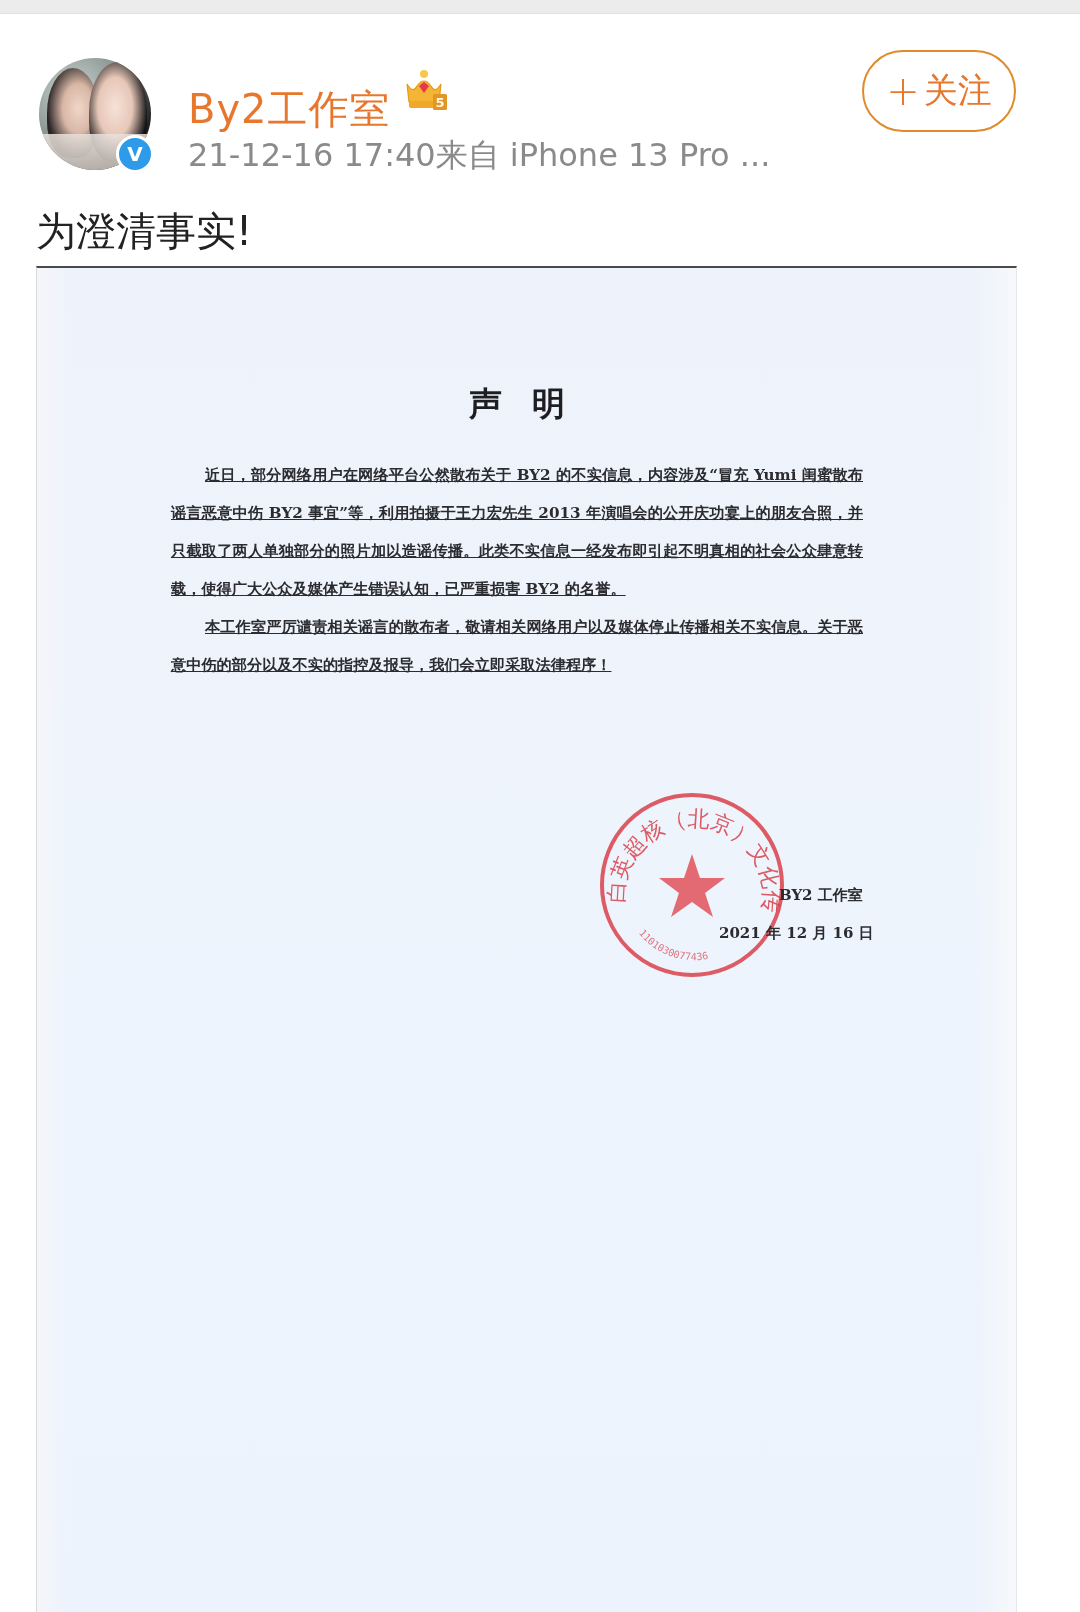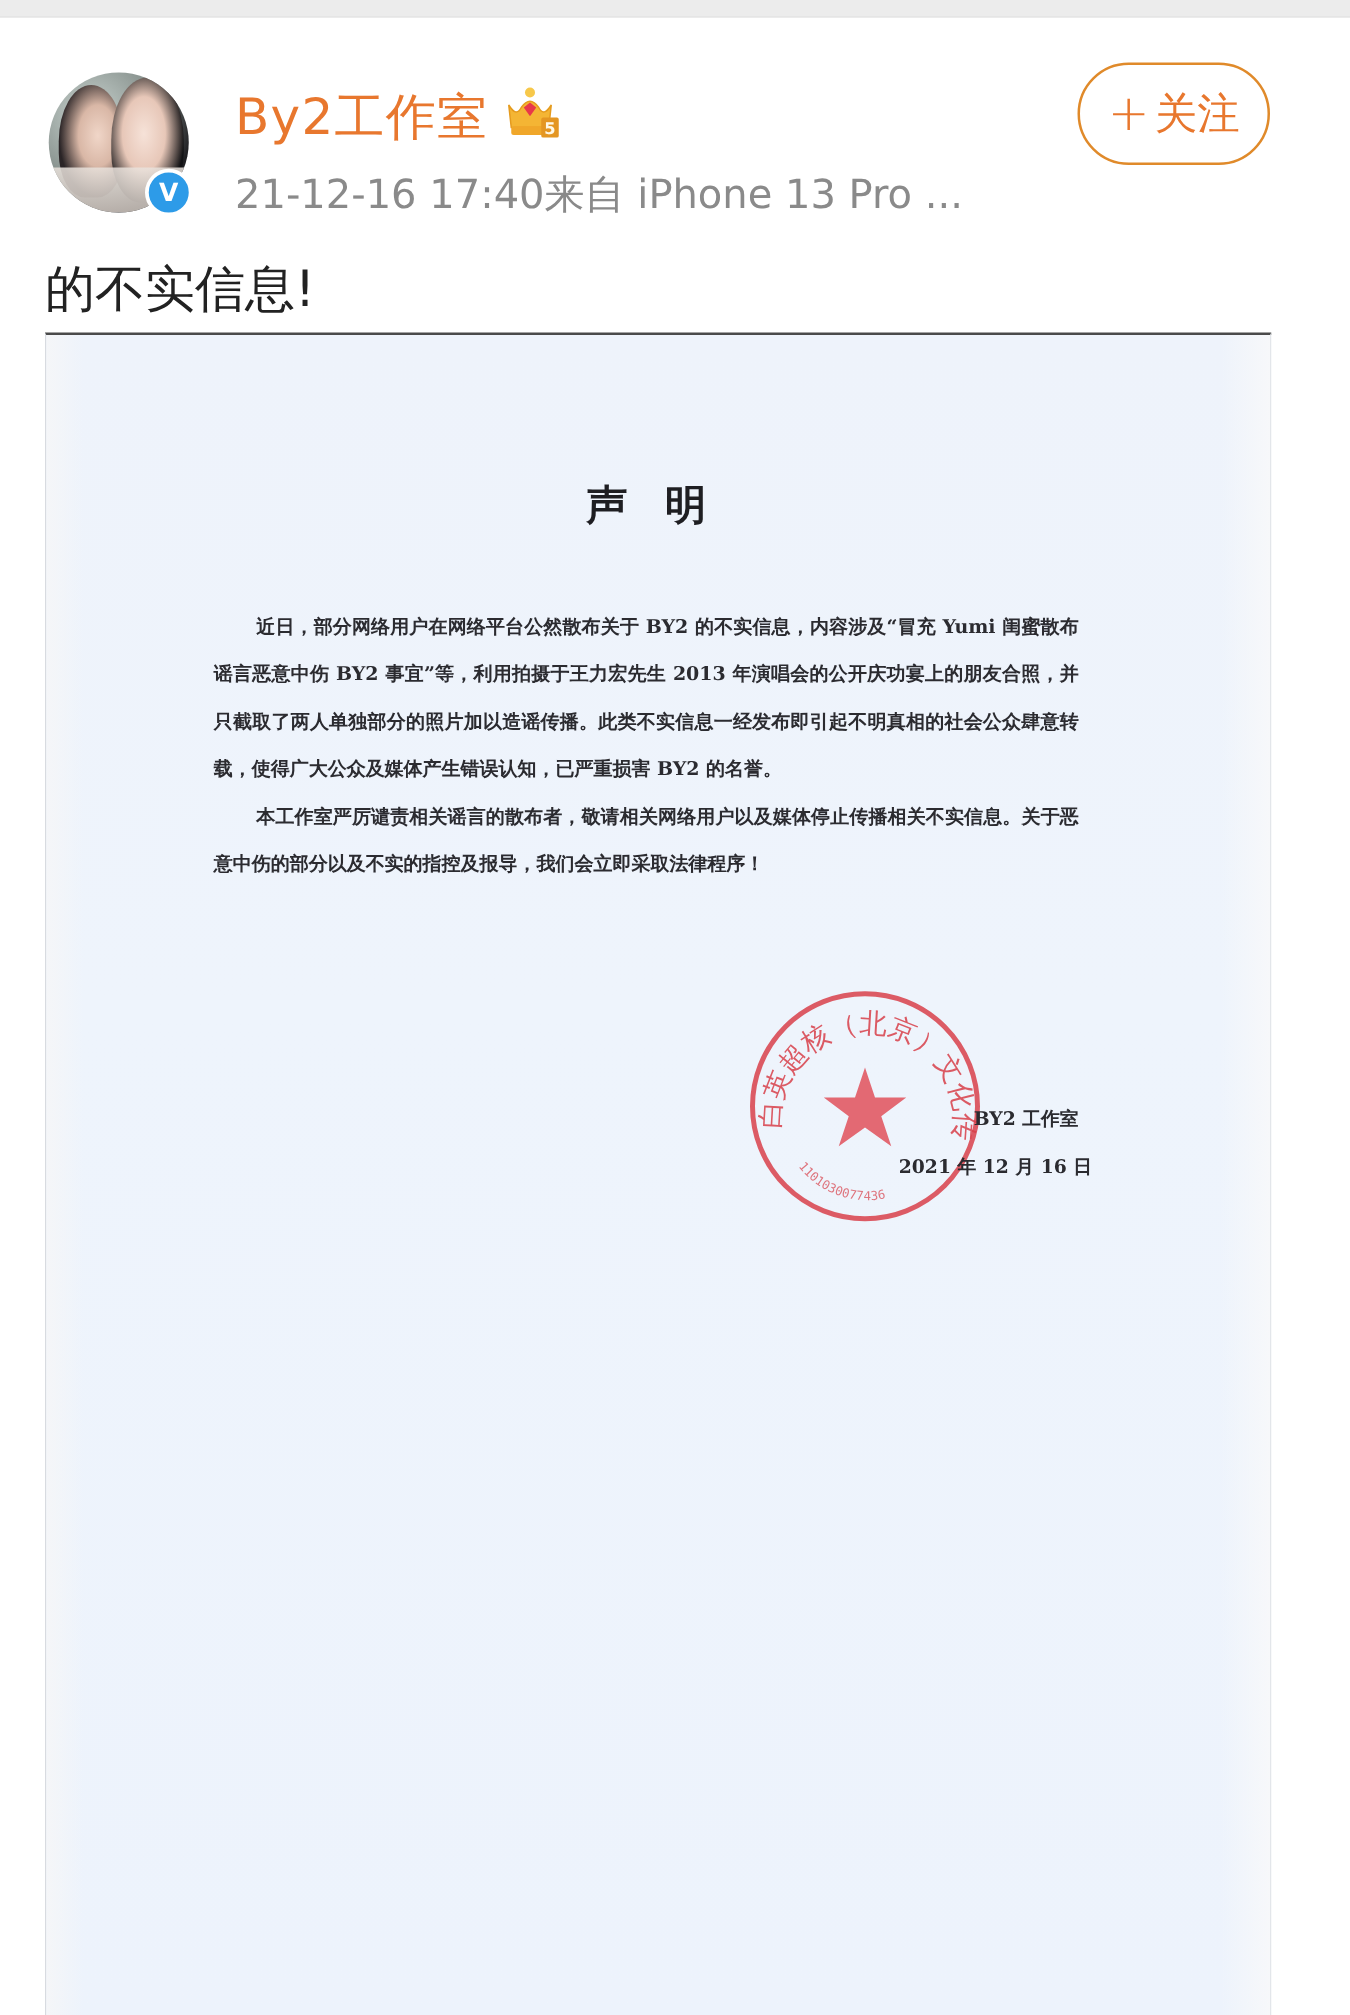--- a/index.html
+++ b/index.html
@@ -12,41 +12,41 @@
   .avatar { position: absolute; left: 39px; top: 58px; width: 112px; height: 112px; border-radius: 50%; overflow: hidden;
     background: radial-gradient(circle at 30% 30%, #c9d3cf 0%, #8c9692 45%, #1f1f22 75%); }
   .avatar .p1 { position: absolute; left: 8px; top: 10px; width: 52px; height: 90px; border-radius: 50% 50% 40% 40%;
     background: radial-gradient(ellipse at 60% 45%, #f0d6c8 0%, #d9b7a6 35%, #2a2426 70%); }
   .avatar .p2 { position: absolute; left: 50px; top: 4px; width: 58px; height: 100px; border-radius: 50% 50% 40% 40%;
     background: radial-gradient(ellipse at 45% 45%, #f6e2d8 0%, #e7c7b8 38%, #121214 72%); }
   .avatar .shoulder { position: absolute; left: 0; bottom: 0; width: 112px; height: 36px; background: linear-gradient(180deg, #e9e2dc, #cfc6bf); opacity: .85; }
   .verified { position: absolute; left: 116px; top: 135px; width: 38px; height: 38px; border-radius: 50%; background: #2d9be8;
     border: 3px solid #ffffff; color: #fff; font: bold 20px "DejaVu Sans", sans-serif; display: flex; align-items: center; justify-content: center; }
 
-  .username { position: absolute; left: 188px; top: 66px; font: 40px "DejaVu Sans", sans-serif; color: #e8772e; letter-spacing: 1px; white-space: nowrap; }
+  .username { position: absolute; left: 188px; top: 82px; font: 40px "DejaVu Sans", sans-serif; color: #e8772e; letter-spacing: 1px; white-space: nowrap; }
   .crown { position: absolute; left: 403px; top: 68px; width: 46px; height: 44px; }
   .meta { position: absolute; left: 188px; top: 134px; font: 32px "DejaVu Sans", sans-serif; color: #8a8a8a; white-space: nowrap; }
   .meta .src { }
 
   .follow-btn { position: absolute; left: 862px; top: 50px; width: 154px; height: 82px; border: 2px solid #e08a2a; border-radius: 41px;
     display: flex; align-items: center; justify-content: center; color: #e8772e; font: 34px "DejaVu Sans", sans-serif; background: #fff; cursor: pointer; }
   .follow-btn .plus { font-size: 40px; margin-right: 4px; font-weight: 300; }
 
   .post-text { position: absolute; left: 36px; top: 204px; font: 40px "DejaVu Sans", sans-serif; color: #222; white-space: nowrap; }
 
   
   .post-image { position: absolute; left: 36px; top: 266px; width: 981px; height: 1346px; overflow: hidden;
     background: linear-gradient(180deg, #eef3fb 0%, #eef4fc 40%, #edf3fc 100%);
     border-top: 2px solid #4a4a4a; border-left: 1px solid #d8dbe0; border-right: 1px solid #e3e6ea; padding-left: 30px; }
   .post-image .edge-l { position: absolute; left: 0; top: 0; width: 30px; height: 100%; background: linear-gradient(90deg, #f5f6f8, rgba(240,244,250,0)); }
   .post-image .edge-r { position: absolute; right: 0; top: 0; width: 40px; height: 100%; background: linear-gradient(270deg, #f7f8fa, rgba(240,244,250,0)); }
 
   .doc { position: absolute; left: 0; top: 0; width: 100%; height: 100%; font-family: "DejaVu Serif", "Liberation Serif", serif; color: #2a2a2e; }
   .doc-title { position: absolute; left: 432px; top: 114px; font: bold 33px "DejaVu Serif", serif; letter-spacing: 30px; color: #1e1e22; }
-  .doc-body { position: absolute; left: 134px; top: 214px; width: 692px; font: bold 15.2px "DejaVu Serif", serif; line-height: 38px; color: #2b2b30; }
+  .doc-body { position: absolute; left: 134px; top: 188px; width: 692px; font: bold 15.2px "DejaVu Serif", serif; line-height: 38px; color: #2b2b30; text-decoration: underline; }
   .doc-body p { text-indent: 34px; text-align: justify; }
   .doc-body p.noindent { text-indent: 0; }
 
   .seal { position: absolute; left: 558px; top: 520px; width: 194px; height: 194px; }
   .sig-org { position: absolute; left: 742px; top: 618px; font: bold 15px "DejaVu Serif", serif; color: #2b2b30; white-space: nowrap; }
   .sig-date { position: absolute; left: 682px; top: 656px; font: bold 15px "DejaVu Serif", serif; color: #2b2b30; white-space: nowrap; }
 </style>
 </head>
 <body>
 
@@ -72,21 +72,21 @@
 
 <div class="meta">
   <span>21-12-16 17:40</span><span class="src">来自 iPhone 13 Pro ...</span>
 </div>
 
 <div class="follow-btn">
   <span class="plus">+</span>
   <span>关注</span>
 </div>
 
-<div class="post-text">的不实信息!</div>
+<div class="post-text">为澄清事实!</div>
 
 <div class="post-image">
   <div class="edge-l"></div>
   <div class="edge-r"></div>
   <div class="doc">
     <div class="doc-title">声明</div>
     <div class="doc-body">
       <p>近日，部分网络用户在网络平台公然散布关于 BY2 的不实信息，内容涉及“冒充 Yumi 闺蜜散布谣言恶意中伤 BY2 事宜”等，利用拍摄于王力宏先生 2013 年演唱会的公开庆功宴上的朋友合照，并只截取了两人单独部分的照片加以造谣传播。此类不实信息一经发布即引起不明真相的社会公众肆意转载，使得广大公众及媒体产生错误认知，已严重损害 BY2 的名誉。</p>
       <p>本工作室严厉谴责相关谣言的散布者，敬请相关网络用户以及媒体停止传播相关不实信息。关于恶意中伤的部分以及不实的指控及报导，我们会立即采取法律程序！</p>
     </div>

